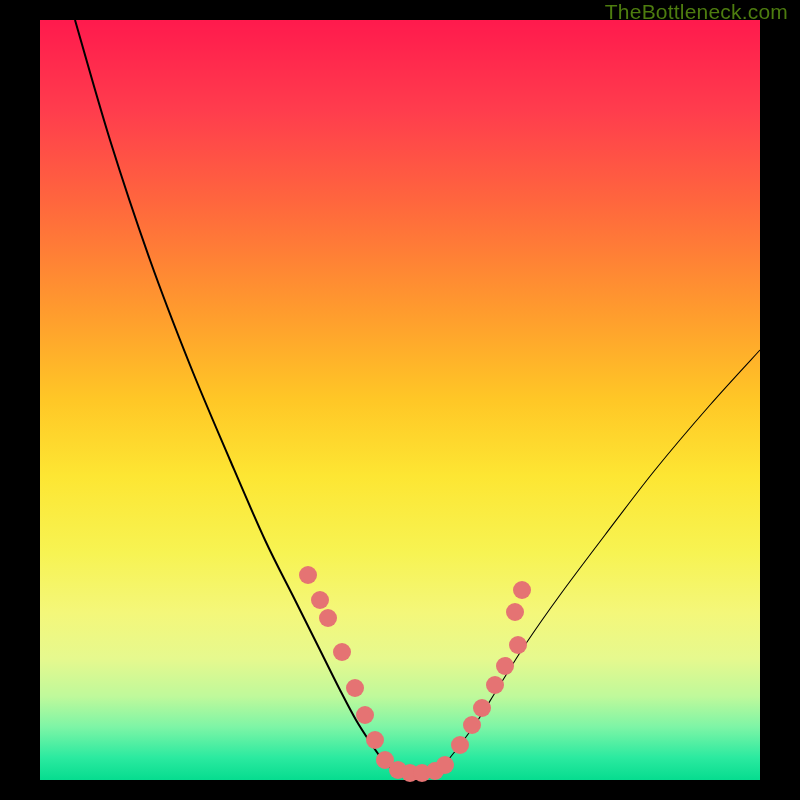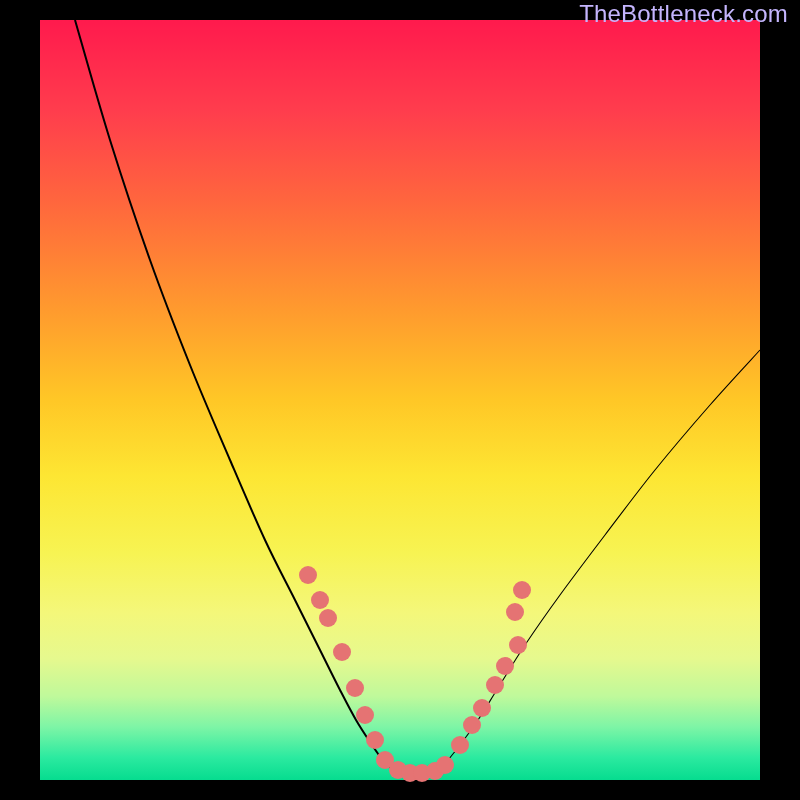--- a/index.html
+++ b/index.html
@@ -39,22 +39,22 @@
        #bff99b 89%,
        #7ef5a6 93%,
        #2ceaa0 97%,
        #06dc8f 100%
     );
   }
   .watermark {
     position: absolute;
     top: 0px;
     right: 12px;
-    color: #c4b5fd;
-    font-size: 24px;
+    color: #4d7c0f;
+    font-size: 21px;
     font-weight: 500;
     letter-spacing: 0.2px;
     z-index: 5;
   }
   svg.curves {
     position: absolute;
     left: 0;
     top: 0;
     width: 100%;
     height: 100%;

